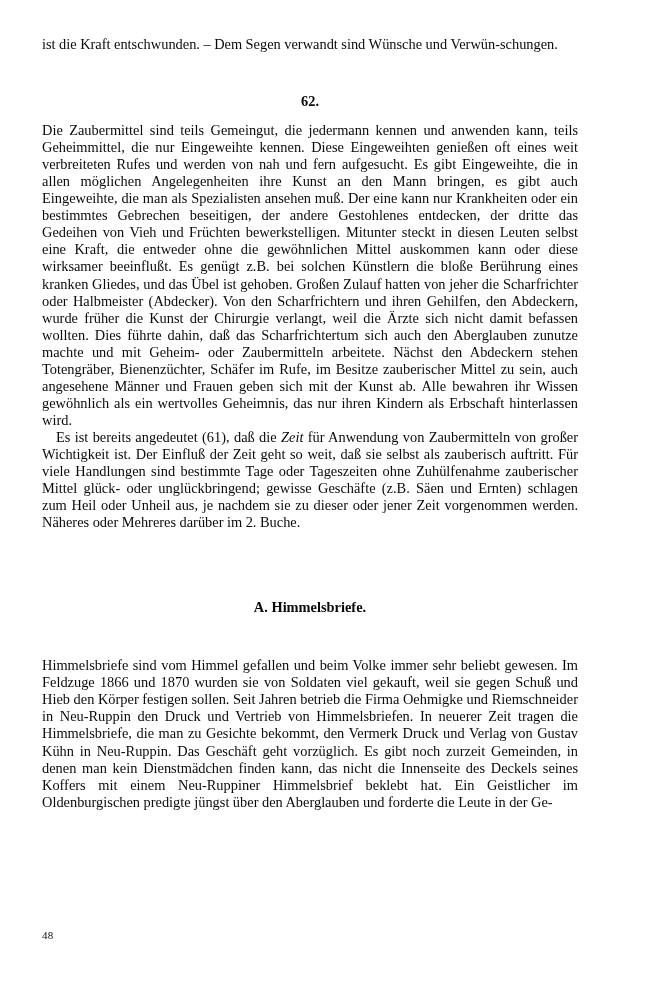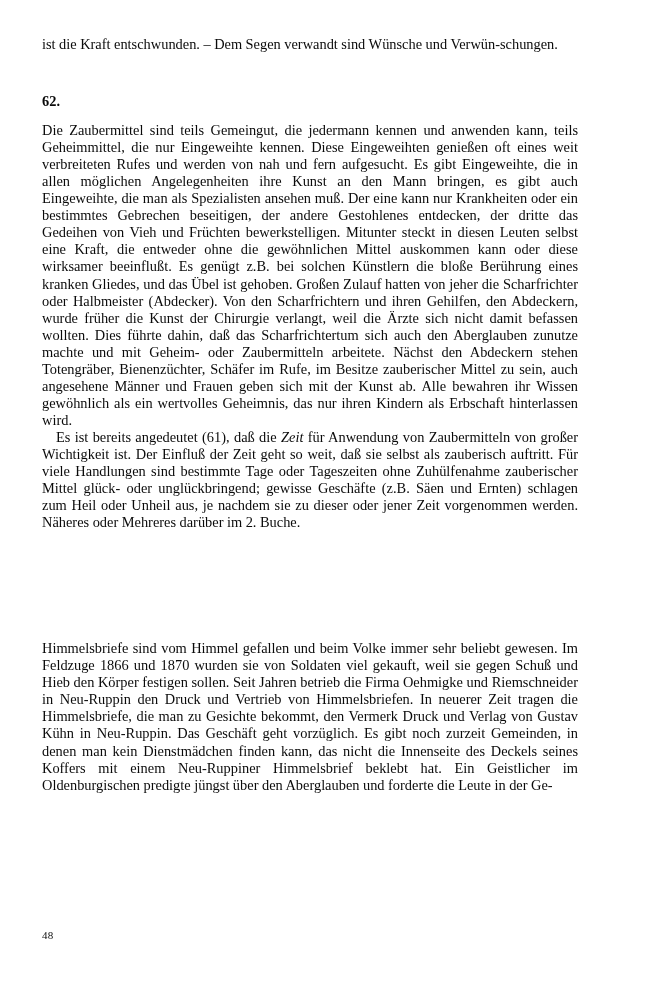--- a/index.html
+++ b/index.html
@@ -44,21 +44,21 @@
 
   p.body.last-flush {
     text-align-last: left;
   }
 
   .heading {
     margin: 0;
     font-size: 14.4px;
     line-height: 17.05px;
     font-weight: bold;
-    text-align: left;
+    text-align: center;
   }
 
   
   .gap-sec-num        { height: 40px; }
   .gap-after-sec-num  { height: 12px; }
   .gap-before-h2      { height: 41px; }
   .gap-h2-h3          { height: 27px; }
   .gap-h3-num         { height: 29px; }
   .gap-num-body       { height: 12px; }
 
@@ -88,20 +88,21 @@
 
     <p class="body">Die Zaubermittel sind teils Gemeingut, die jedermann kennen und anwenden kann, teils Geheimmittel, die nur Eingeweihte kennen. Diese Eingeweihten genießen oft eines weit verbreiteten Rufes und werden von nah und fern aufgesucht. Es gibt Eingeweihte, die in allen möglichen Angelegenheiten ihre Kunst an den Mann bringen, es gibt auch Eingeweihte, die man als Spezialisten ansehen muß. Der eine kann nur Krankheiten oder ein bestimmtes Gebrechen beseitigen, der andere Gestohlenes entdecken, der dritte das Gedeihen von Vieh und Früchten bewerkstelligen. Mitunter steckt in diesen Leuten selbst eine Kraft, die entweder ohne die gewöhnlichen Mittel auskommen kann oder diese wirksamer beeinflußt. Es genügt z.B. bei solchen Künstlern die bloße Berührung eines kranken Gliedes, und das Übel ist gehoben. Großen Zulauf hatten von jeher die Scharfrichter oder Halbmeister (Abdecker). Von den Scharfrichtern und ihren Gehilfen, den Abdeckern, wurde früher die Kunst der Chirurgie verlangt, weil die Ärzte sich nicht damit befassen wollten. Dies führte dahin, daß das Scharfrichtertum sich auch den Aberglauben zunutze machte und mit Geheim- oder Zaubermitteln arbeitete. Nächst den Abdeckern stehen Totengräber, Bienenzüchter, Schäfer im Rufe, im Besitze zauberischer Mittel zu sein, auch angesehene Männer und Frauen geben sich mit der Kunst ab. Alle bewahren ihr Wissen gewöhnlich als ein wertvolles Geheimnis, das nur ihren Kindern als Erbschaft hinterlassen wird.</p>
 
     <p class="body indent last-flush"><span>Es ist bereits angedeutet (61), daß die </span><i>Zeit</i><span> für Anwendung von Zaubermitteln von großer Wichtigkeit ist. Der Einfluß der Zeit geht so weit, daß sie selbst als zauberisch auftritt. Für viele Handlungen sind bestimmte Tage oder Tageszeiten ohne Zuhülfenahme zauberischer Mittel glück- oder unglückbringend; gewisse Geschäfte (z.B. Säen und Ernten) schlagen zum Heil oder Unheil aus, je nachdem sie zu dieser oder jener Zeit vorgenommen werden. Näheres oder Mehreres darüber im 2. Buche.</span></p>
 
     <div class="gap-before-h2"></div>
 
 
     <div class="gap-h2-h3"></div>
 
+    <h3 class="heading">A. Himmelsbriefe.</h3>
 
     <div class="gap-h3-num"></div>
 
 
     <div class="gap-num-body"></div>
 
     <p class="body last-flush">Himmelsbriefe sind vom Himmel gefallen und beim Volke immer sehr beliebt gewesen. Im Feldzuge 1866 und 1870 wurden sie von Soldaten viel gekauft, weil sie gegen Schuß und Hieb den Körper festigen sollen. Seit Jahren betrieb die Firma Oehmigke und Riemschneider in Neu-Ruppin den Druck und Vertrieb von Himmelsbriefen. In neuerer Zeit tragen die Himmelsbriefe, die man zu Gesichte bekommt, den Vermerk Druck und Verlag von Gustav Kühn in Neu-Ruppin. Das Geschäft geht vorzüglich. Es gibt noch zurzeit Gemeinden, in denen man kein Dienstmädchen finden kann, das nicht die Innenseite des Deckels seines Koffers mit einem Neu-Ruppiner Himmelsbrief beklebt hat. Ein Geistlicher im Oldenburgischen predigte jüngst über den Aberglauben und forderte die Leute in der Ge-</p>
 
   </div>
 

